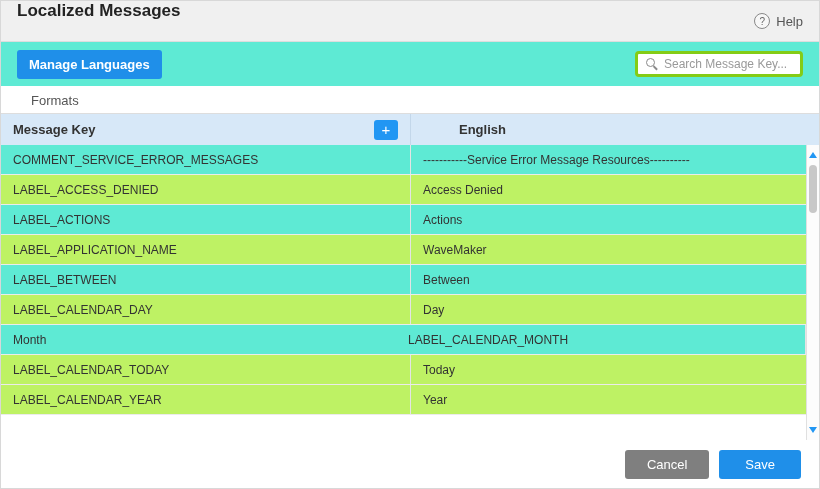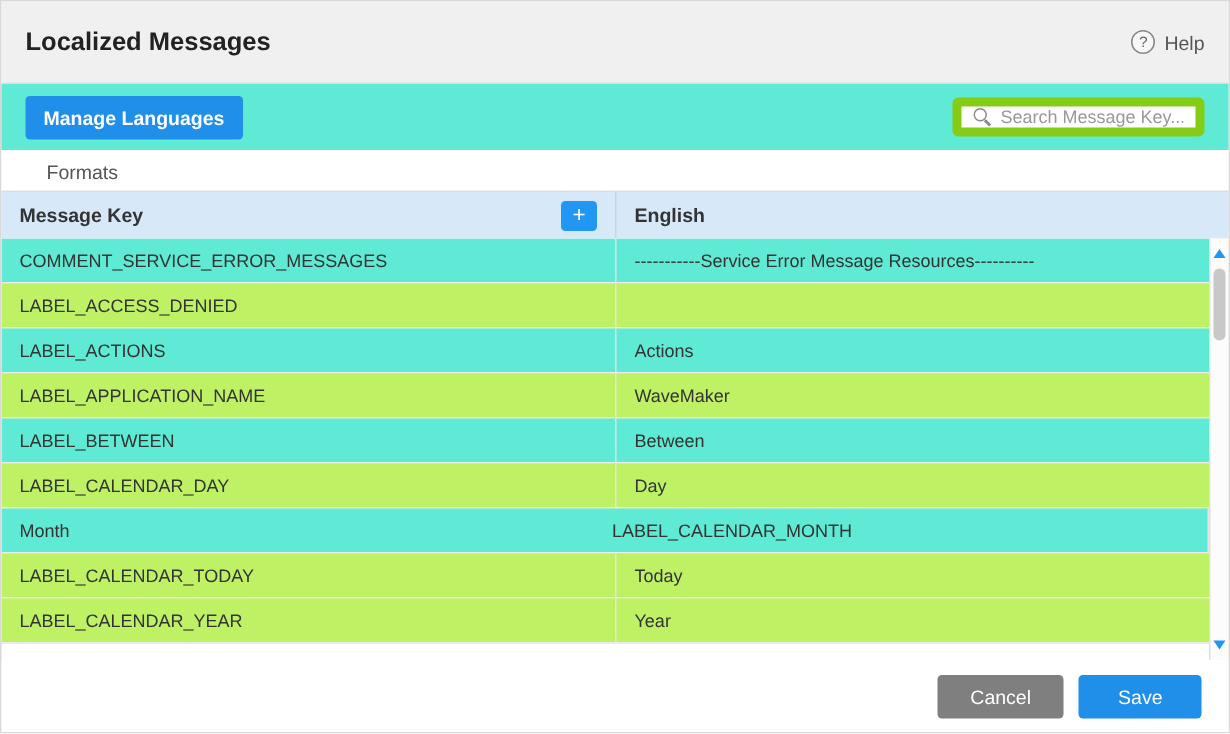--- a/index.html
+++ b/index.html
@@ -2,42 +2,42 @@
 <html><head>
 <meta charset="utf-8">
 <style>
   * { margin:0; padding:0; box-sizing:border-box; }
   html,body { width:820px; height:489px; }
   body { font-family:"Liberation Sans", sans-serif; background:#fff; color:#333; overflow:hidden; }
 
   .app { width:820px; height:489px; border:1px solid #d8d8d8; display:flex; flex-direction:column; background:#fff; position:relative; }
 
   
-  .titlebar { height:55px; background:#f0f0f0; border-bottom:1px solid #ddd; display:flex; align-items:center; justify-content:space-between; padding:0 16px; flex:0 0 auto; }
+  .titlebar { height:41px; background:#f0f0f0; border-bottom:1px solid #ddd; display:flex; justify-content:space-between; padding:0 16px; flex:0 0 auto; }
   .title { font-size:17px; font-weight:bold; color:#222; }
   .help { display:flex; align-items:center; gap:6px; font-size:13px; color:#555; cursor:pointer; }
   .qicon { width:16px; height:16px; border:1px solid #888; border-radius:50%; font-size:10px; display:flex; align-items:center; justify-content:center; color:#666; background:#f7f7f7; }
 
   
   .toolbar { height:44px; display:flex; align-items:center; justify-content:space-between; padding:0 16px; flex:0 0 auto; background:#5eead4; }
   .btn-blue { background:#1f8fe9; color:#fff; border:none; font-size:13px; font-weight:bold; padding:7px 12px; border-radius:3px; cursor:pointer; font-family:inherit; }
-  .search { width:168px; height:26px; border:6px solid #84cc16; border-radius:4px; display:flex; align-items:center; padding:0 8px; gap:6px; background:#fff; }
+  .search { width:168px; height:26px; border:3px solid #84cc16; border-radius:4px; display:flex; align-items:center; padding:0 8px; gap:6px; background:#fff; }
   .search input { border:none; outline:none; flex:1; font-size:12px; color:#333; font-family:inherit; width:100%; background:transparent; }
   .search input::placeholder { color:#999; }
   .mag { width:12px; height:12px; position:relative; flex:0 0 auto; }
   .mag::before { content:""; position:absolute; width:7px; height:7px; border:1.5px solid #8a8a8a; border-radius:50%; left:0; top:0; }
   .mag::after { content:""; position:absolute; width:5px; height:1.5px; background:#8a8a8a; transform:rotate(45deg); left:7px; top:9px; }
 
   
   .tabs { display:flex; align-items:flex-end; padding:0 16px; border-bottom:1px solid #ddd; height:28px; flex:0 0 auto; background:#fff; }
   .tab { font-size:13px; padding:6px 14px; color:#555; cursor:pointer; position:relative; top:1px; }
   .tab.active { background:#fff; border:1px solid #ddd; border-bottom:1px solid #fff; color:#333; border-radius:2px 2px 0 0; }
 
   
-  .thead { display:flex; background:#d7e8f8; height:31px; flex:0 0 auto; align-items:stretch; font-size:13px; font-weight:bold; color:#333; }
+  .thead { display:flex; background:#d7e8f8; height:31px; flex:0 0 auto; align-items:stretch; font-size:13px; font-weight:bold; color:#333;gap:36px; }
   .th { padding:0 12px; display:flex; align-items:center; }
   .th.key { width:410px; justify-content:space-between; border-right:1px solid #c3d7ea; }
   .th.eng { flex:1; }
   .addbtn { width:24px; height:20px; background:#2196f3; color:#fff; border:none; border-radius:3px; font-size:15px; line-height:1; cursor:pointer; display:flex; align-items:center; justify-content:center; font-family:inherit; }
 
   
   .tbody-wrap { position:relative; flex:1; overflow:hidden; }
   .tbody { height:100%; overflow:hidden; margin-right:13px; }
   .trow { display:flex; height:30px; font-size:12px; border-bottom:1px solid #ebebeb; background:#5eead4; align-items:stretch; cursor:pointer; }
   .trow.alt { background:#bef264; }
@@ -92,20 +92,21 @@
   </div>
 
   <div class="tbody-wrap">
     <div class="tbody" id="tbody">
         <div class="trow">
           <div class="tcell key">COMMENT_SERVICE_ERROR_MESSAGES</div>
           <div class="tcell val">-----------Service Error Message Resources----------</div>
         </div>
         <div class="trow alt">
           <div class="tcell key">LABEL_ACCESS_DENIED</div>
+          <div class="tcell val">Access Denied</div>
         </div>
         <div class="trow">
           <div class="tcell key">LABEL_ACTIONS</div>
           <div class="tcell val">Actions</div>
         </div>
         <div class="trow alt">
           <div class="tcell key">LABEL_APPLICATION_NAME</div>
           <div class="tcell val">WaveMaker</div>
         </div>
         <div class="trow">

